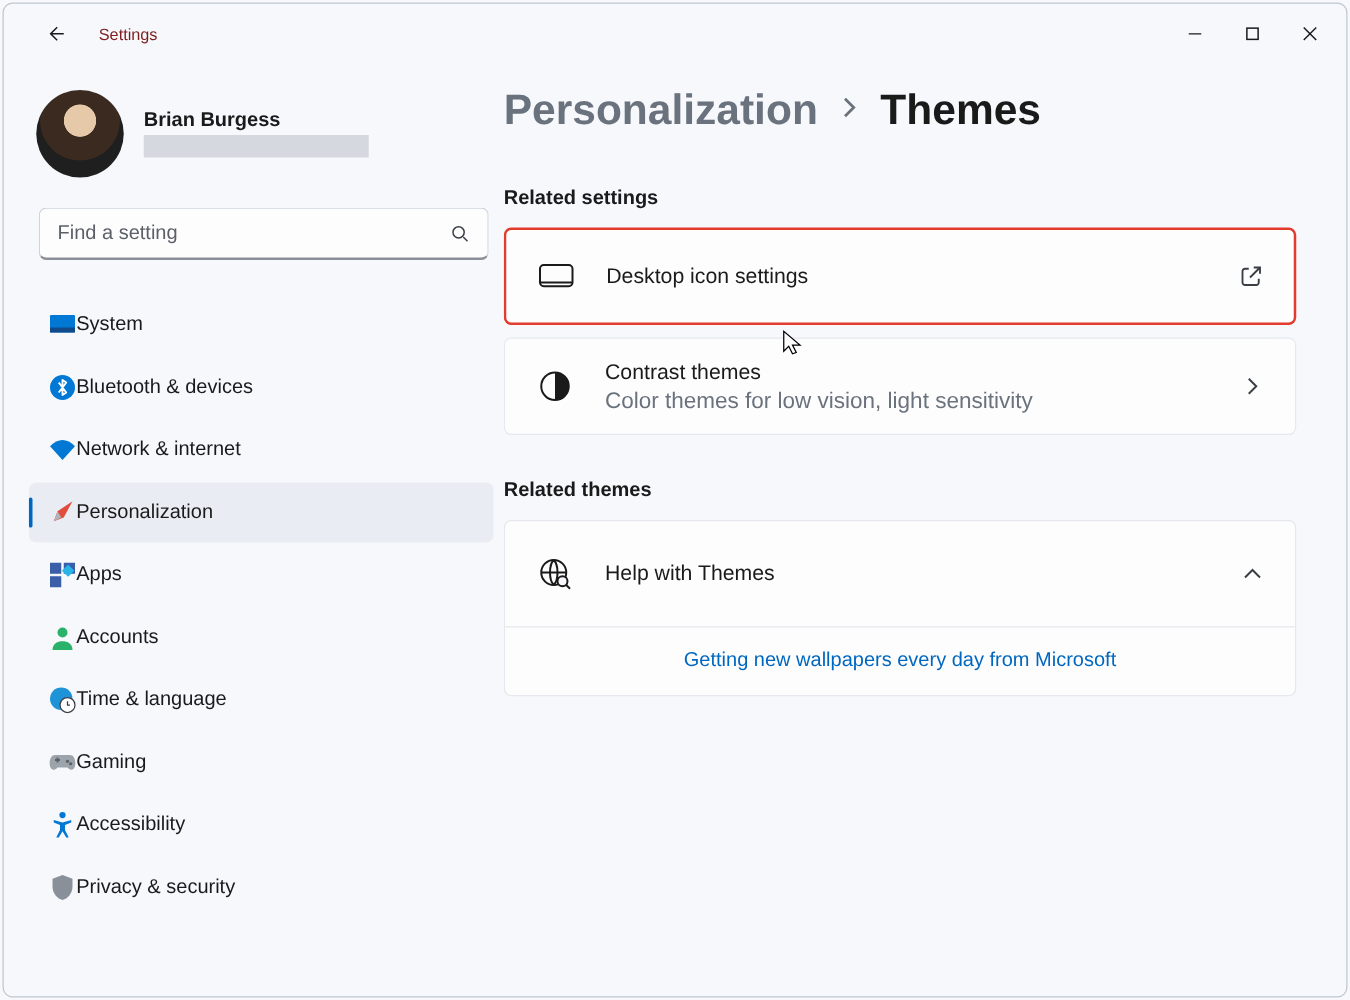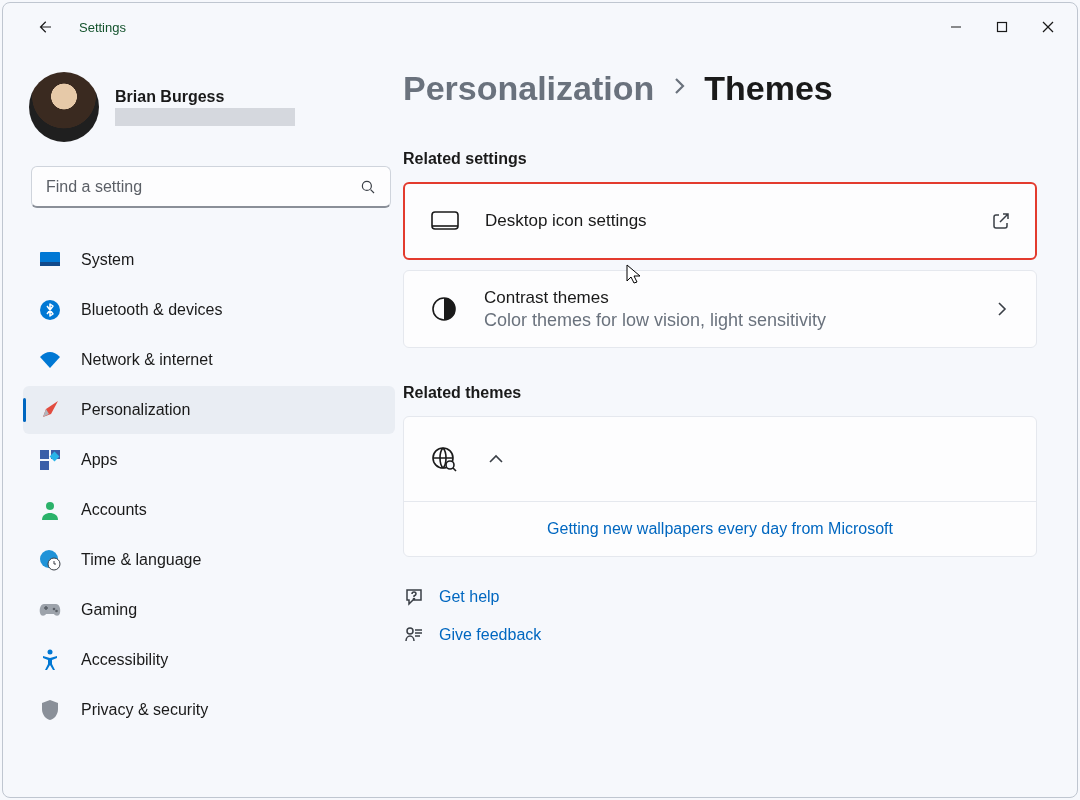--- a/index.html
+++ b/index.html
@@ -30,21 +30,21 @@
 }
 .titlebar .back {
   width: 28px; height: 28px;
   display: flex; align-items: center; justify-content: center;
   cursor: pointer;
   border-radius: 4px;
 }
 .titlebar .app-title {
   margin-left: 20px;
   font-size: 13px;
-  color: #14532d;
+  color: #7f1d1d;
 }
 .win-controls {
   margin-left: auto;
   display: flex;
 }
 .win-btn {
   width: 46px; height: 32px;
   display: flex; align-items: center; justify-content: center;
   cursor: pointer;
 }
@@ -105,21 +105,20 @@
 }
 .nav {
   display: flex;
   flex-direction: column;
   gap: 2px;
   overflow-y: auto;
 }
 .nav-item {
   display: flex;
   align-items: center;
-  gap: 20px;
   height: 48px;
   padding: 0 10px 0 16px;
   border-radius: 6px;
   cursor: pointer;
   font-size: 16px;
   position: relative;
 }
 .nav-item.active {
   background: #e9edf3;
 }
@@ -441,53 +440,34 @@
         <div class="support-card">
           <div class="support-head">
             <div class="card-icon">
               <svg width="28" height="28" viewBox="0 0 28 28" fill="none" stroke="#1a1a1a" stroke-width="1.6">
                   <circle cx="13" cy="13" r="10"></circle>
                   <path d="M3 13h20M13 3c4 4 4 16 0 20M13 3c-4 4-4 16 0 20"></path>
                   <circle cx="20" cy="20" r="4" fill="#f6f8fc"></circle>
                   <line x1="23" y1="23" x2="26" y2="26"></line>
                 </svg>
             </div>
+            <div class="card-body">
+              <div class="card-title">Help with Themes</div>
+            </div>
             <div class="card-trail">
               <svg width="18" height="12" viewBox="0 0 18 12" fill="none" stroke="#3a3f46" stroke-width="1.6">
                   <path d="M3 9l6-6 6 6"></path>
                 </svg>
             </div>
           </div>
           <div class="support-link-row">
             <a>Getting new wallpapers every day from Microsoft</a>
           </div>
         </div>
       </div>
 
-      <div class="footer-links">
-        <div class="footer-link">
-          <span class="ficon">
-              <svg width="20" height="20" viewBox="0 0 20 20" fill="none" stroke="#3a3f46" stroke-width="1.5">
-                <path d="M3 3h14v10H9l-4 4v-4H3z"></path>
-                <path d="M8 7c0-1 1-2 2-2s2 1 2 2-1 1.5-2 2v1"></path>
-                <circle cx="10" cy="12" r="0.6" fill="#3a3f46"></circle>
-              </svg>
-            </span>
-          <span>Get help</span>
-        </div>
-        <div class="footer-link">
-          <span class="ficon">
-              <svg width="20" height="20" viewBox="0 0 20 20" fill="none" stroke="#3a3f46" stroke-width="1.5">
-                <circle cx="6" cy="6" r="3"></circle>
-                <path d="M2 16c0-3 2-5 4-5s4 2 4 5"></path>
-                <path d="M11 5h7M11 8h7M11 11h5"></path>
-              </svg>
-            </span>
-          <span>Give feedback</span>
-        </div>
-      </div>
     </div>
   </div>
 </div>
 
 <svg class="cursor-ptr" width="18" height="22" viewBox="0 0 18 22">
     <path d="M2 2l0 16 4-4 3 6 3-1-3-6 6 0z" fill="#fff" stroke="#000" stroke-width="1"></path>
   </svg>
 
 </body></html>

